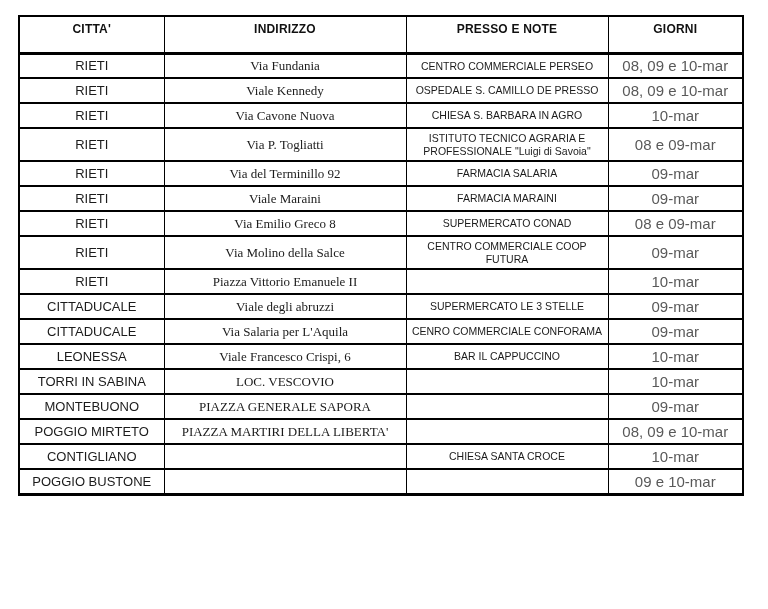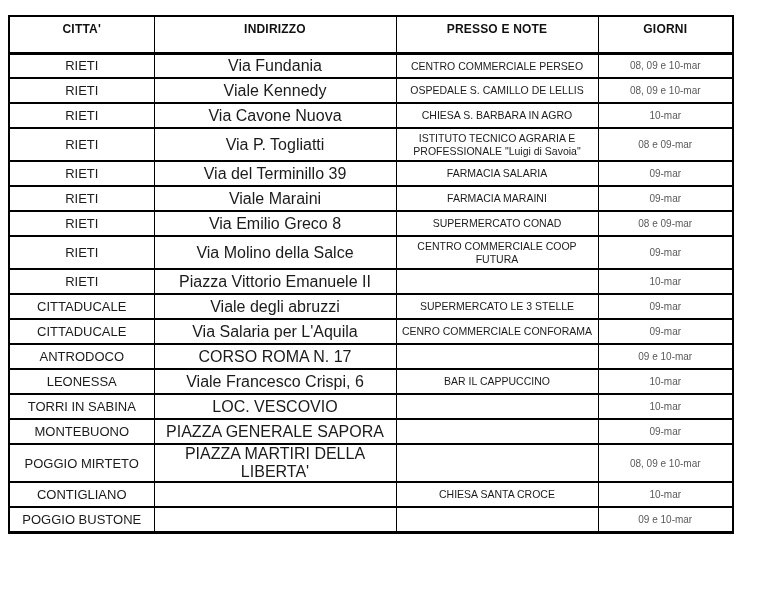--- a/index.html
+++ b/index.html
@@ -5,21 +5,21 @@
   * { margin: 0; padding: 0; box-sizing: border-box; }
   html, body {
     width: 768px;
     height: 609px;
     background: #ffffff;
     font-family: "Liberation Sans", "DejaVu Sans", sans-serif;
     overflow: hidden;
   }
   .sheet {
     position: absolute;
-    left: 8px;
+    left: 18px;
     top: 15px;
   }
   table.schedule {
     border-collapse: collapse;
     table-layout: fixed;
     width: 724px;
     background: #ffffff;
     border: 2px solid #000000;
     border-bottom-width: 3px;
   }
@@ -47,29 +47,30 @@
     border-bottom-width: 3px;
   }
   tbody tr { height: 25px; }
   tbody tr.tall { height: 33px; }
   tbody td { vertical-align: middle; color: #1b1b1b; }
 
   td.citta {
     font-size: 13px;
   }
   td.indirizzo {
-    font-size: 16px;
+    font-size: 13px;
+    font-family: Liberation Serif, serif;
   }
   td.presso {
     font-size: 10.5px;
     line-height: 1.18;
     padding: 1px 2px;
   }
   td.giorni {
-    font-size: 10px;
+    font-size: 15px;
     color: #595959;
   }
 </style>
 </head>
 <body>
 
 <div class="sheet">
   <table class="schedule">
     <colgroup>
       <col class="c-citta">
@@ -89,41 +90,41 @@
   <tr>
     <td class="citta">RIETI</td>
     <td class="indirizzo">Via Fundania</td>
     <td class="presso">CENTRO COMMERCIALE PERSEO</td>
     <td class="giorni">08, 09 e 10-mar</td>
   </tr>
 
   <tr>
     <td class="citta">RIETI</td>
     <td class="indirizzo">Viale Kennedy</td>
-    <td class="presso">OSPEDALE S. CAMILLO DE LELLIS</td>
+    <td class="presso">OSPEDALE S. CAMILLO DE PRESSO</td>
     <td class="giorni">08, 09 e 10-mar</td>
   </tr>
 
   <tr>
     <td class="citta">RIETI</td>
     <td class="indirizzo">Via Cavone Nuova</td>
     <td class="presso">CHIESA S. BARBARA IN AGRO</td>
     <td class="giorni">10-mar</td>
   </tr>
 
   <tr class="tall">
     <td class="citta">RIETI</td>
     <td class="indirizzo">Via P. Togliatti</td>
     <td class="presso">ISTITUTO TECNICO AGRARIA  E PROFESSIONALE "Luigi di Savoia"</td>
     <td class="giorni">08 e 09-mar</td>
   </tr>
 
   <tr>
     <td class="citta">RIETI</td>
-    <td class="indirizzo">Via del Terminillo 39</td>
+    <td class="indirizzo">Via del Terminillo 92</td>
     <td class="presso">FARMACIA SALARIA</td>
     <td class="giorni">09-mar</td>
   </tr>
 
   <tr>
     <td class="citta">RIETI</td>
     <td class="indirizzo">Viale Maraini</td>
     <td class="presso">FARMACIA MARAINI</td>
     <td class="giorni">09-mar</td>
   </tr>
@@ -157,26 +158,20 @@
     <td class="giorni">09-mar</td>
   </tr>
 
   <tr>
     <td class="citta">CITTADUCALE</td>
     <td class="indirizzo">Via Salaria per L'Aquila</td>
     <td class="presso">CENRO COMMERCIALE CONFORAMA</td>
     <td class="giorni">09-mar</td>
   </tr>
 
-  <tr>
-    <td class="citta">ANTRODOCO</td>
-    <td class="indirizzo">CORSO ROMA N. 17</td>
-    <td class="presso"></td>
-    <td class="giorni">09 e 10-mar</td>
-  </tr>
 
   <tr>
     <td class="citta">LEONESSA</td>
     <td class="indirizzo">Viale Francesco Crispi, 6</td>
     <td class="presso">BAR IL CAPPUCCINO</td>
     <td class="giorni">10-mar</td>
   </tr>
 
   <tr>
     <td class="citta">TORRI IN SABINA</td>

